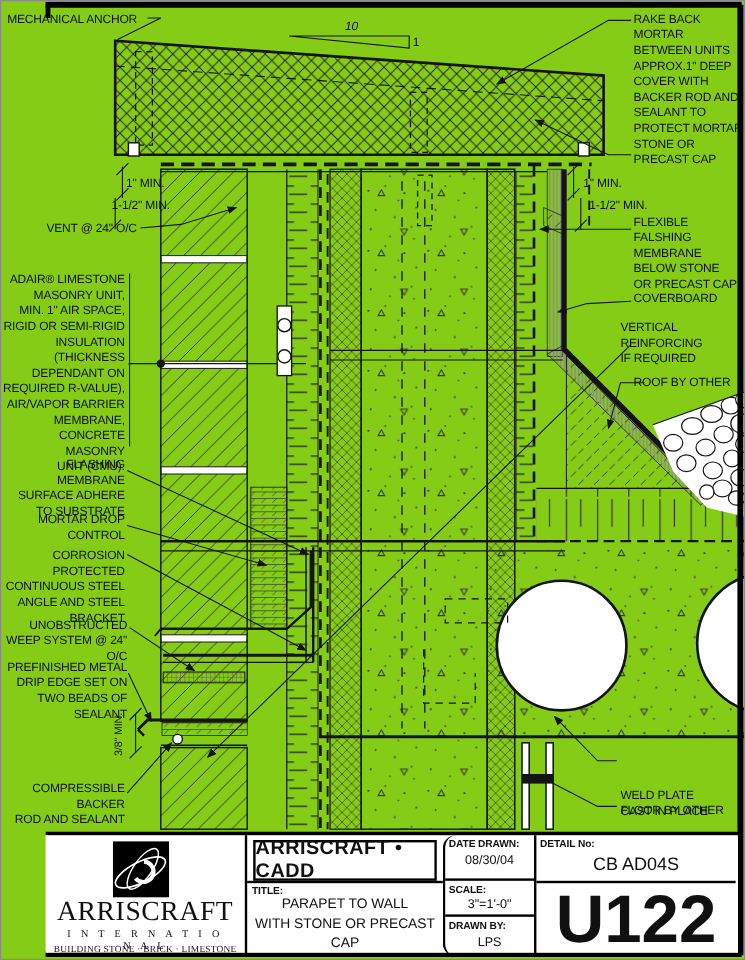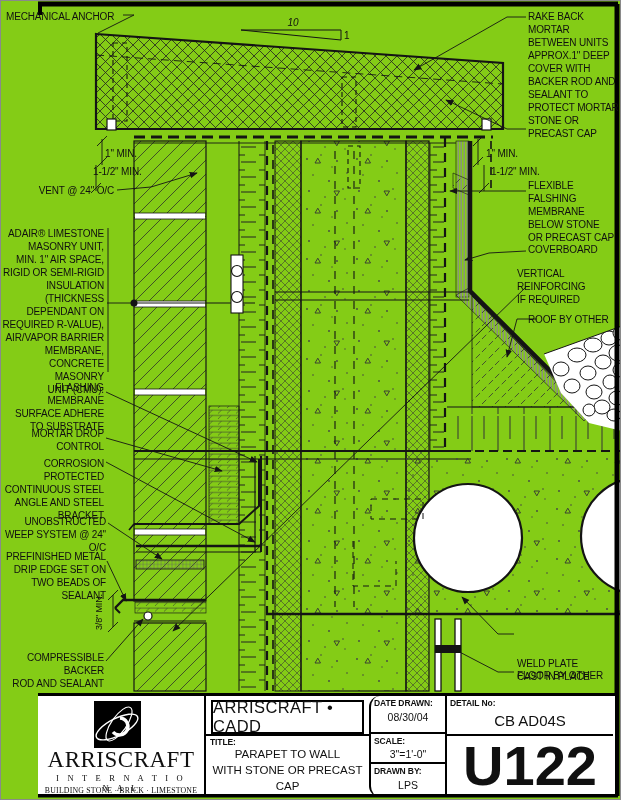--- a/index.html
+++ b/index.html
@@ -14,21 +14,21 @@
   .rot{transform:rotate(-90deg);transform-origin:0 0;}
   
   #tb{position:absolute;left:37px;top:692px;width:577px;height:101px;background:#fff;
       border-top:3px solid #000;box-sizing:border-box;}
   .cell{position:absolute;top:0;height:101px;box-sizing:border-box;}
   .bl{border-left:2px solid #000;}
   .tb-small{font-size:8.5px;font-weight:bold;letter-spacing:-0.1px;}
   .tb-val{font-size:10.5px;}
   #cadd-box{position:absolute;left:5px;top:4px;right:5px;height:30px;border:2px solid #000;
             display:flex;align-items:center;justify-content:center;font-size:16.5px;
-            font-weight:normal;letter-spacing:.4px;}
+            font-weight:bold;letter-spacing:.4px;}
   .hdiv{position:absolute;left:0;right:0;height:0;border-top:2px solid #000;}
   #logo-name{position:absolute;left:0;right:0;top:51px;text-align:center;
              font-family:"Liberation Serif",serif;font-size:23px;letter-spacing:.5px;}
   #logo-sub{position:absolute;left:12px;right:12px;top:77px;text-align:center;
             font-family:"Liberation Serif",serif;font-size:8.5px;letter-spacing:3.2px;
             border-bottom:1px solid #000;padding-bottom:1px;}
   #logo-tag{position:absolute;left:0;right:0;top:90px;text-align:center;
             font-family:"Liberation Serif",serif;font-size:7.8px;letter-spacing:.2px;}
   #tb-title{position:absolute;left:0;right:0;top:50px;text-align:center;font-size:11.5px;
             line-height:16px;white-space:pre-line;}

